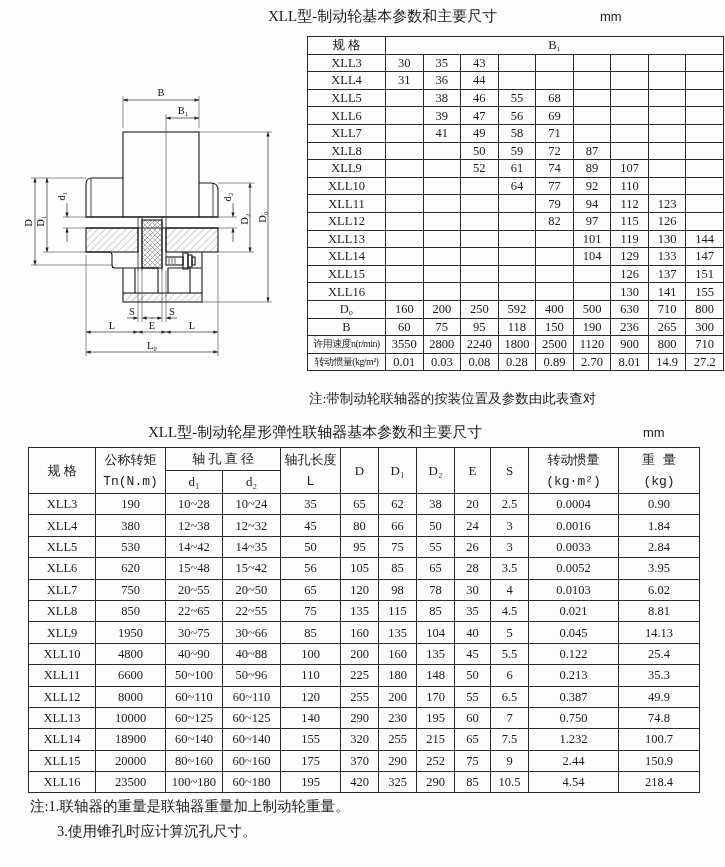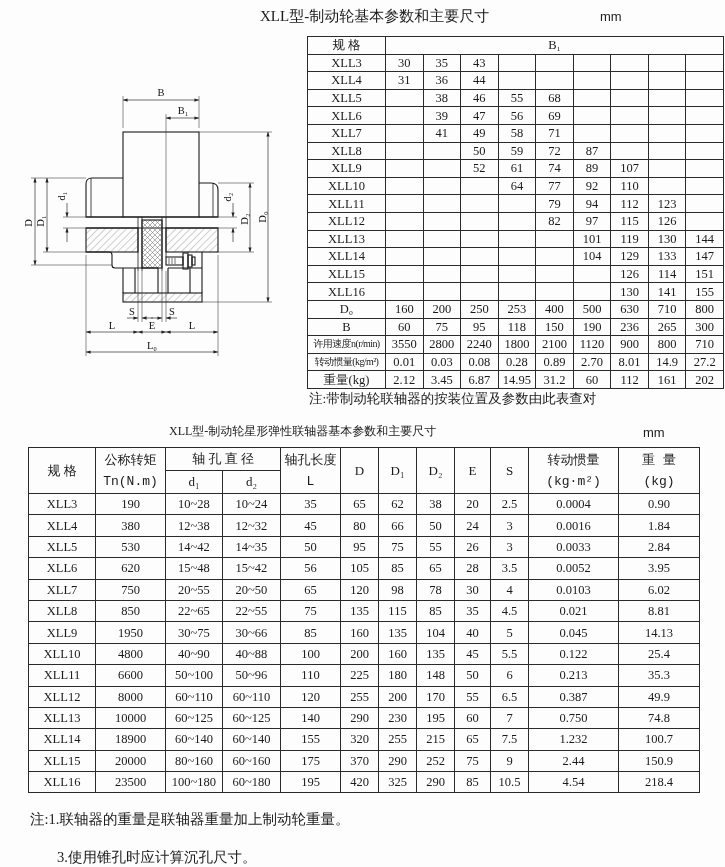--- a/index.html
+++ b/index.html
@@ -3,41 +3,41 @@
 <meta charset="utf-8">
 <style>
   html,body{margin:0;padding:0;}
   body{
     width:725px;height:867px;background:#fdfdfd;position:relative;
     font-family:"Liberation Serif","DejaVu Serif",serif;color:#1a1a1a;
     overflow:hidden;
   }
   .abs{position:absolute;}
   
-  .title1{top:7px;left:260px;font-size:15px;white-space:nowrap;}
+  .title1{top:7px;left:268px;font-size:15px;white-space:nowrap;}
   .mm1{top:9px;left:600px;font-size:13px;font-family:"Liberation Sans","DejaVu Sans",sans-serif;}
-  .title2{top:423px;left:169px;font-size:12px;white-space:nowrap;}
+  .title2{top:423px;left:148px;font-size:15px;white-space:nowrap;}
   .mm2{top:425px;left:643px;font-size:13px;font-family:"Liberation Sans","DejaVu Sans",sans-serif;}
   .note1{top:390px;left:309px;font-size:13.5px;white-space:nowrap;}
   
   #table1{position:absolute;left:307px;top:36px;width:417px;border-collapse:collapse;table-layout:fixed;}
   #table1 td{border:1px solid #2a2a2a;height:16.6px;line-height:16px;font-size:12.5px;
     text-align:center;padding:0;white-space:nowrap;overflow:hidden;}
   #table1 .lbl{font-size:12.5px;}
   #table1 tbody tr:nth-child(17) td.lbl,
   #table1 tbody tr:nth-child(18) td.lbl{font-size:10px;letter-spacing:-0.6px;}
   
   #table2{position:absolute;left:28px;top:447px;width:672px;border-collapse:collapse;table-layout:fixed;}
   #table2 td{border:1px solid #2a2a2a;text-align:center;padding:0;font-size:12.5px;
     height:20.4px;line-height:20px;white-space:nowrap;overflow:hidden;}
   #table2 thead td{font-size:13px;height:22px;line-height:18px;}
   #table2 thead .twoline{line-height:21px;font-family:Liberation Mono, monospace;}
   
   .notes{top:794px;left:30px;font-size:14.5px;}
-  .notes .note-line{line-height:25px;white-space:nowrap;margin-top:13px;}
+  .notes .note-line{line-height:25px;white-space:nowrap;}
   .notes .note-line:nth-child(n+2){margin-left:27px;}
   
   #drawing{position:absolute;left:25px;top:75px;}
   #drawing text{font-family:"Liberation Serif","DejaVu Serif",serif;font-size:10.5px;fill:#111;}
 </style>
 </head>
 <body>
 
 <div class="abs title1">XLL型-制动轮基本参数和主要尺寸</div>
 <div class="abs mm1">mm</div>
@@ -313,21 +313,21 @@
 
   <tr>
     <td class="lbl">XLL15</td>
     <td></td>
     <td></td>
     <td></td>
     <td></td>
     <td></td>
     <td></td>
     <td>126</td>
-    <td>114</td>
+    <td>137</td>
     <td>151</td>
   </tr>
 
   <tr>
     <td class="lbl">XLL16</td>
     <td></td>
     <td></td>
     <td></td>
     <td></td>
     <td></td>
@@ -335,21 +335,21 @@
     <td>130</td>
     <td>141</td>
     <td>155</td>
   </tr>
 
   <tr>
     <td class="lbl">D₀</td>
     <td>160</td>
     <td>200</td>
     <td>250</td>
-    <td>253</td>
+    <td>592</td>
     <td>400</td>
     <td>500</td>
     <td>630</td>
     <td>710</td>
     <td>800</td>
   </tr>
 
   <tr>
     <td class="lbl">B</td>
     <td>60</td>
@@ -362,52 +362,40 @@
     <td>265</td>
     <td>300</td>
   </tr>
 
   <tr>
     <td class="lbl">许用速度n(r/min)</td>
     <td>3550</td>
     <td>2800</td>
     <td>2240</td>
     <td>1800</td>
-    <td>2100</td>
+    <td>2500</td>
     <td>1120</td>
     <td>900</td>
     <td>800</td>
     <td>710</td>
   </tr>
 
   <tr>
     <td class="lbl">转动惯量(kg/m²)</td>
     <td>0.01</td>
     <td>0.03</td>
     <td>0.08</td>
     <td>0.28</td>
     <td>0.89</td>
     <td>2.70</td>
     <td>8.01</td>
     <td>14.9</td>
     <td>27.2</td>
   </tr>
 
-  <tr>
-    <td class="lbl">重量(kg)</td>
-    <td>2.12</td>
-    <td>3.45</td>
-    <td>6.87</td>
-    <td>14.95</td>
-    <td>31.2</td>
-    <td>60</td>
-    <td>112</td>
-    <td>161</td>
-    <td>202</td>
-  </tr>
 </tbody>
 </table>
 <div class="abs note1">注:带制动轮联轴器的按装位置及参数由此表查对</div>
 
 <table id="table2">
   <colgroup>
     <col style="width:67px">
       <col style="width:70px">
       <col style="width:57px">
       <col style="width:58px">

